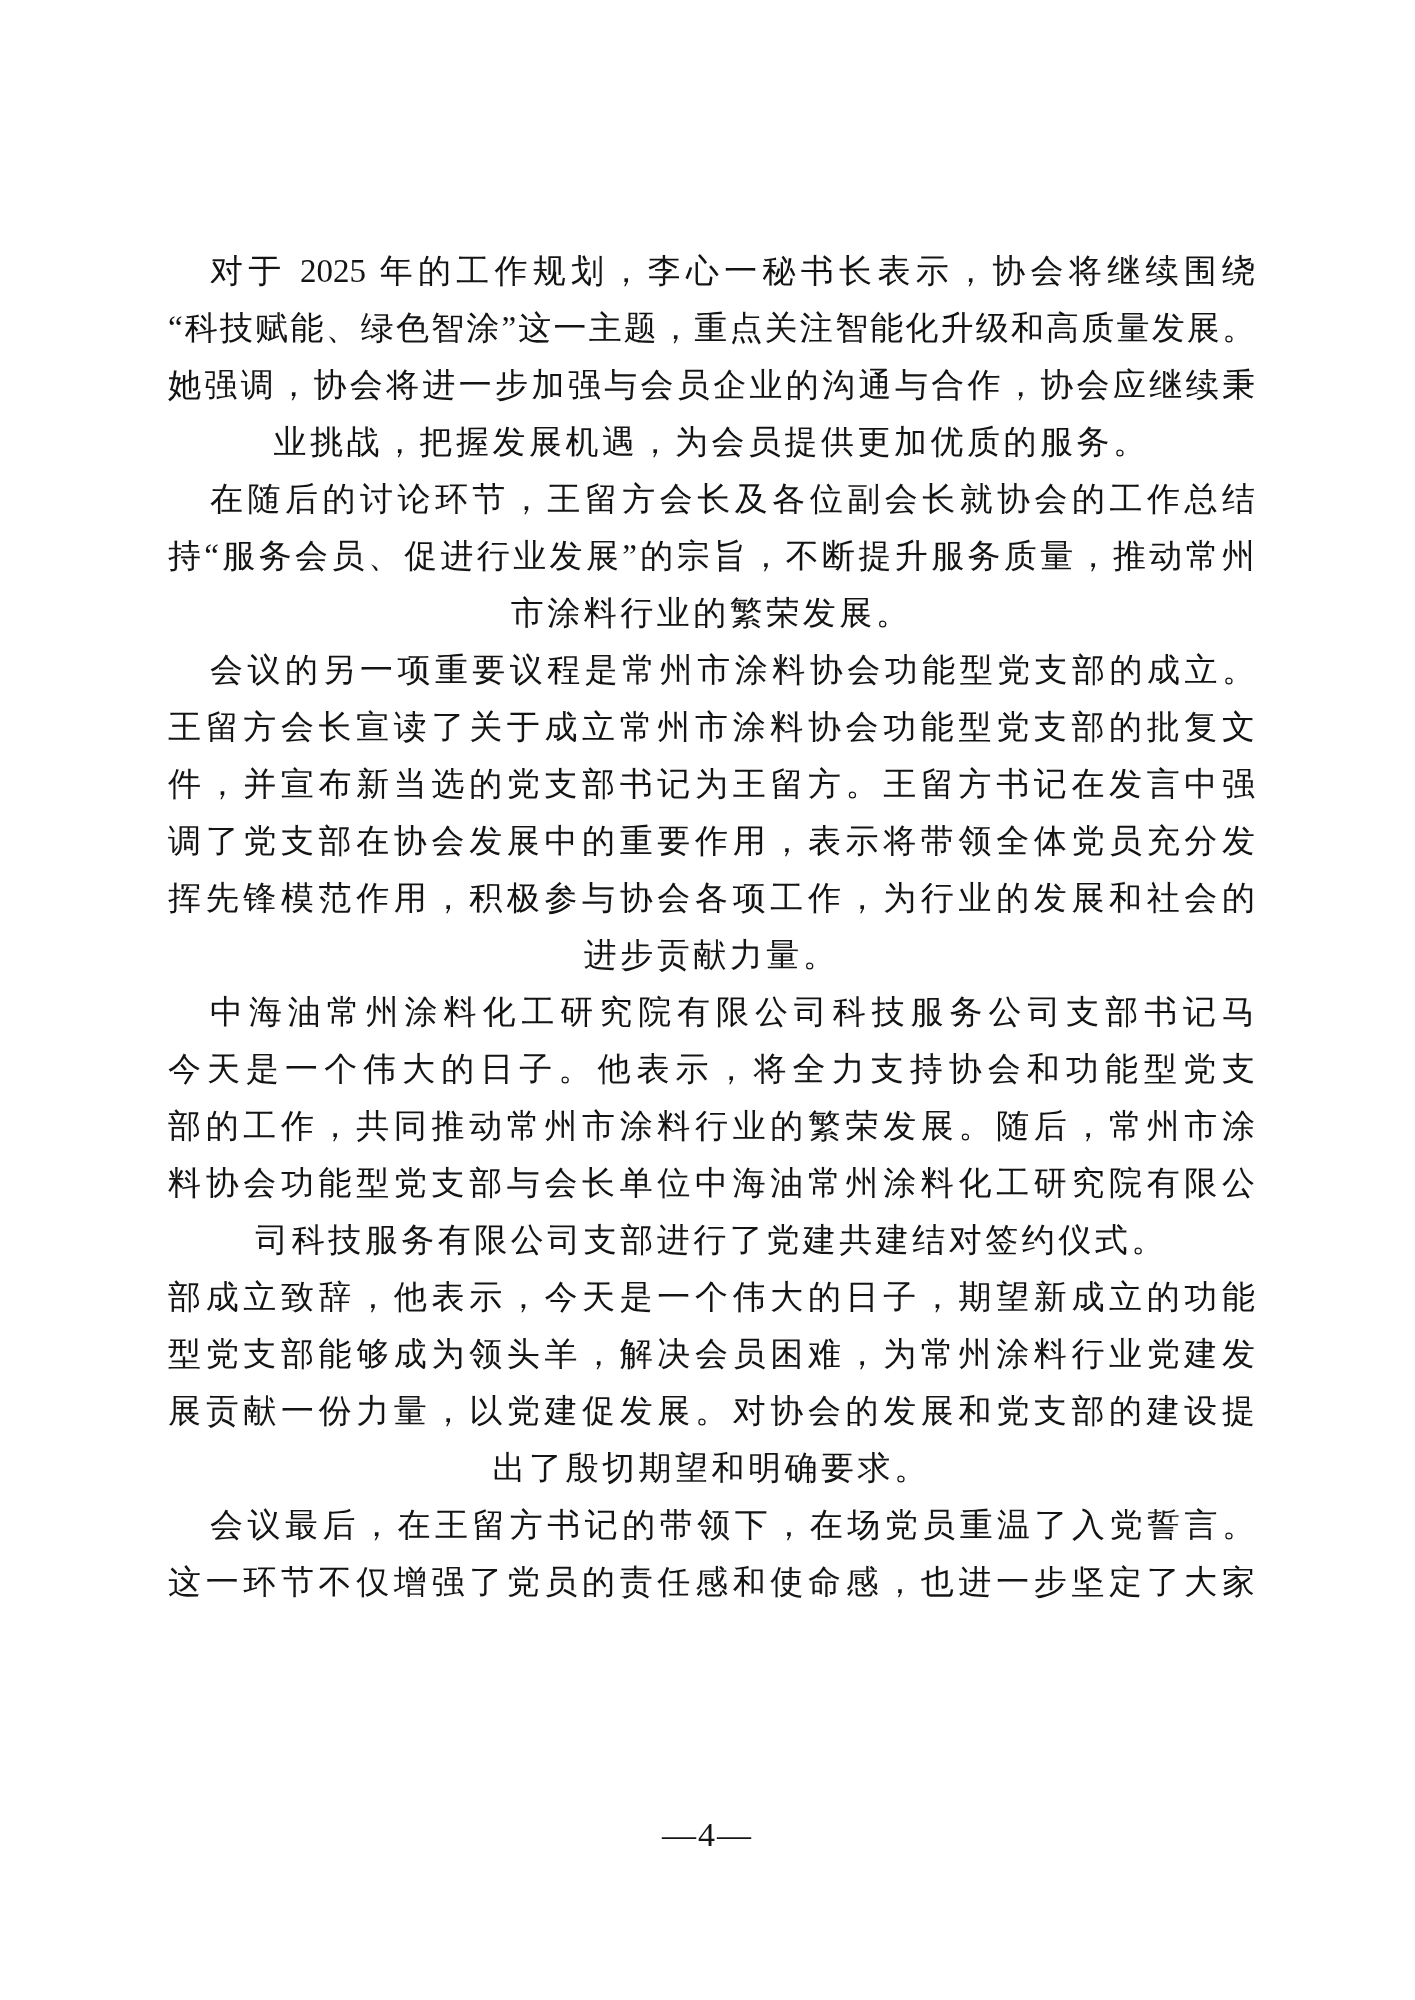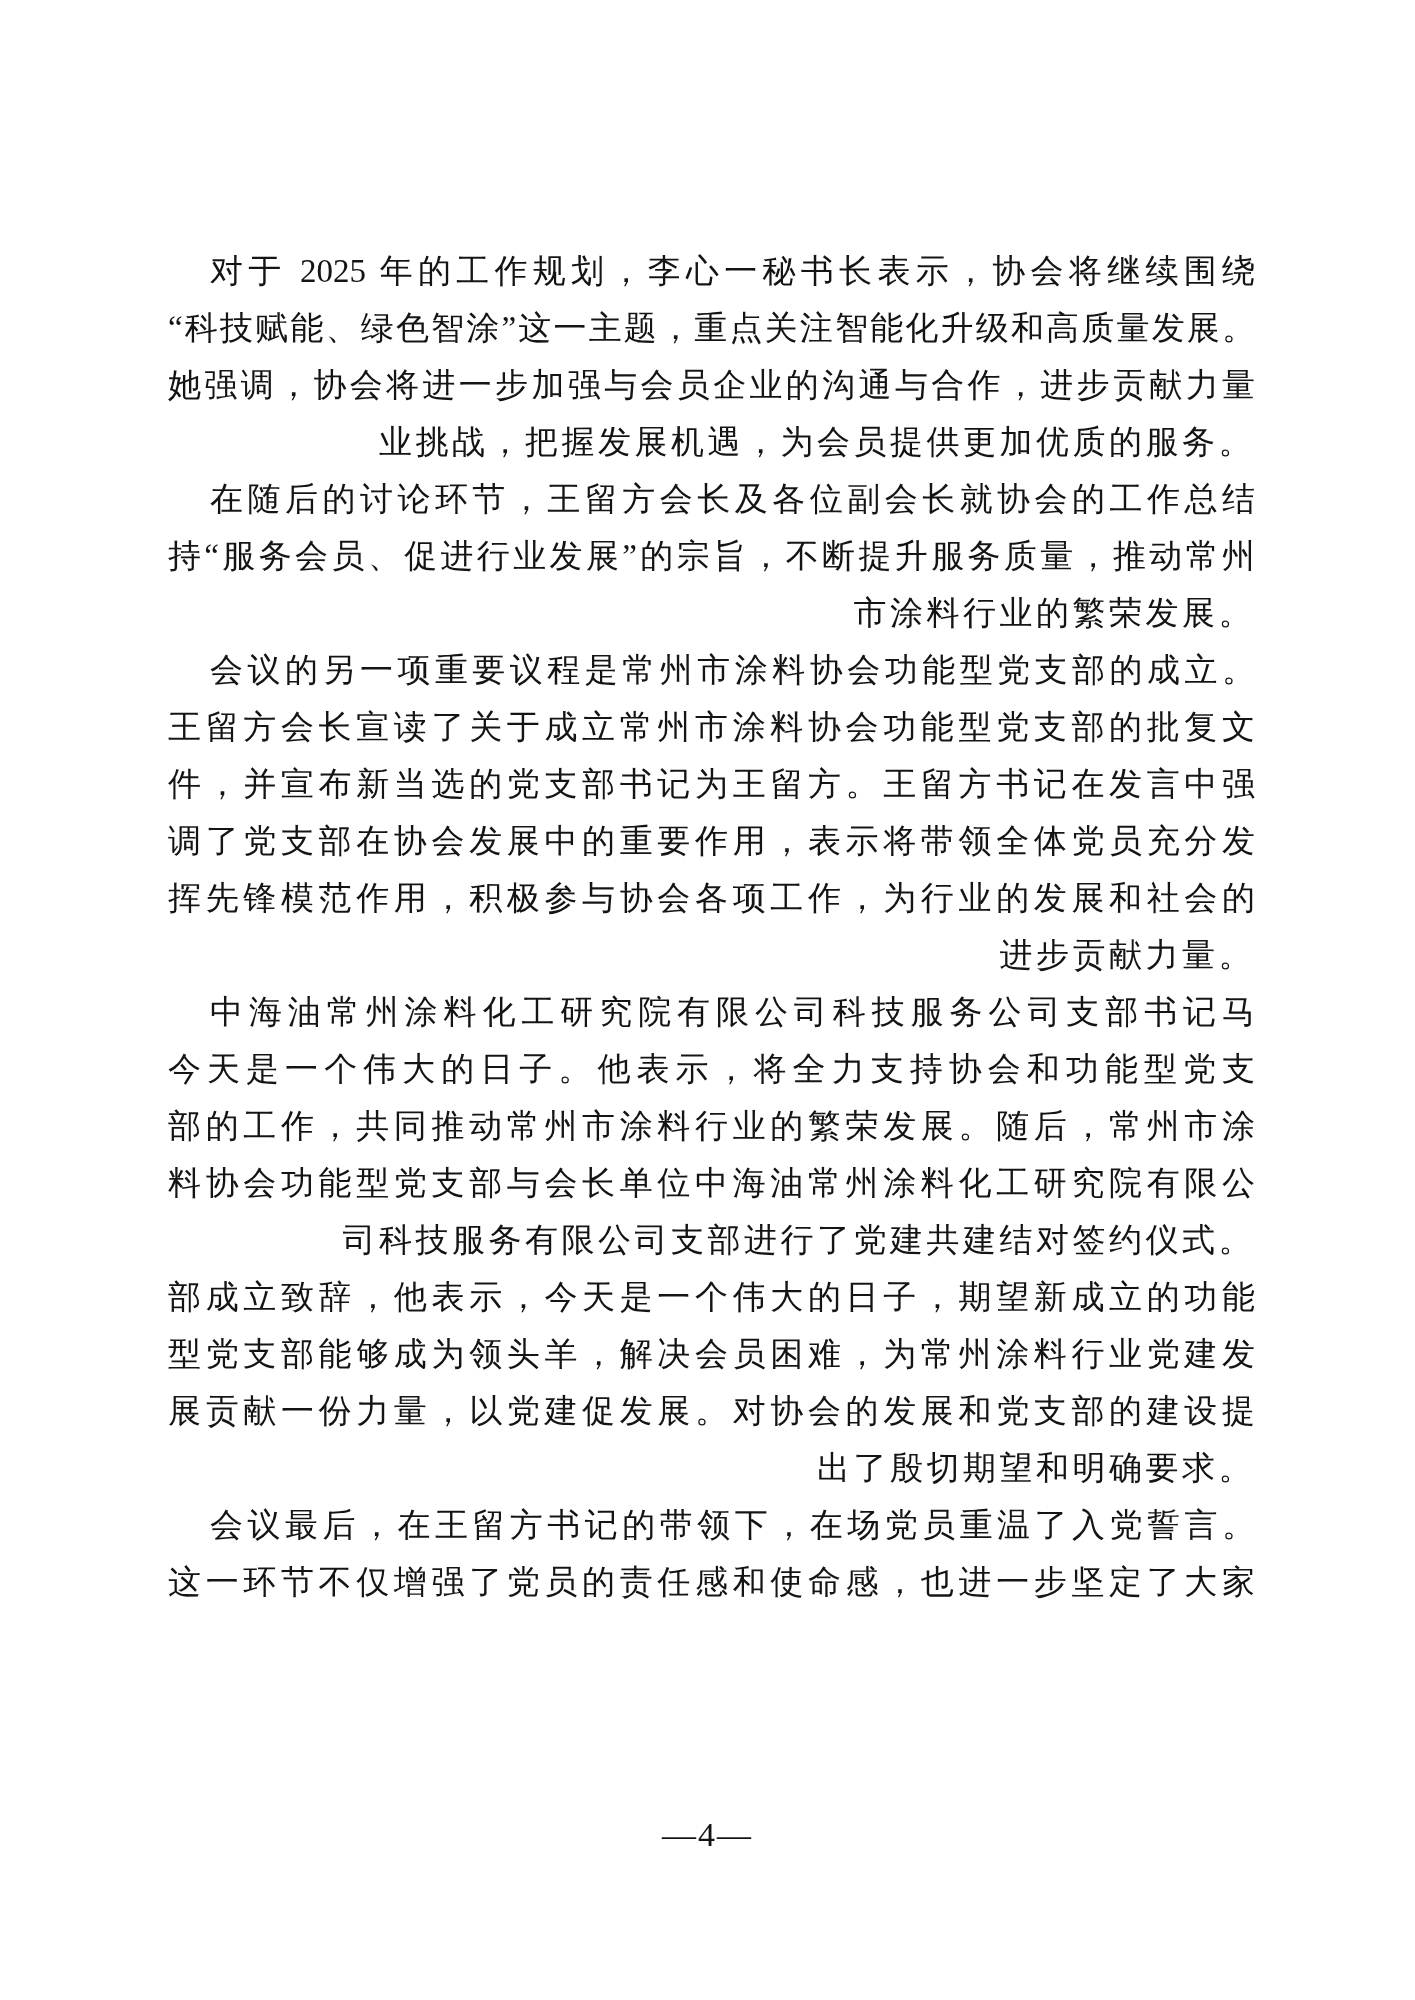--- a/index.html
+++ b/index.html
@@ -18,21 +18,21 @@
     left: 168px;
     top: 243px;
     width: 1087px;
   }
   .line {
     height: 57px;
     line-height: 57px;
     font-size: 33px;
     letter-spacing: 3.5px;
     white-space: nowrap;
-    text-align: right;
+    text-align: center;
   }
   .line.fill {
     letter-spacing: normal;
     white-space: normal;
     text-align: justify;
     text-align-last: justify;
   }
   .line.indent {
     text-indent: 42px;
   }
@@ -49,21 +49,21 @@
     color: #141414;
   }
 </style>
 </head>
 <body>
 
 <div class="page">
   <div class="content" id="document-body">
       <div class="line fill indent">对于 2025 年的工作规划，李心一秘书长表示，协会将继续围绕</div>
       <div class="line fill">“科技赋能、绿色智涂”这一主题，重点关注智能化升级和高质量发展。</div>
-      <div class="line fill">她强调，协会将进一步加强与会员企业的沟通与合作，进步贡献力量</div>
+      <div class="line fill">她强调，协会将进一步加强与会员企业的沟通与合作，协会应继续秉</div>
       <div class="line">业挑战，把握发展机遇，为会员提供更加优质的服务。</div>
       <div class="line fill indent">在随后的讨论环节，王留方会长及各位副会长就协会的工作总结</div>
       <div class="line fill">持“服务会员、促进行业发展”的宗旨，不断提升服务质量，推动常州</div>
       <div class="line">市涂料行业的繁荣发展。</div>
       <div class="line fill indent">会议的另一项重要议程是常州市涂料协会功能型党支部的成立。</div>
       <div class="line fill">王留方会长宣读了关于成立常州市涂料协会功能型党支部的批复文</div>
       <div class="line fill">件，并宣布新当选的党支部书记为王留方。王留方书记在发言中强</div>
       <div class="line fill">调了党支部在协会发展中的重要作用，表示将带领全体党员充分发</div>
       <div class="line fill">挥先锋模范作用，积极参与协会各项工作，为行业的发展和社会的</div>
       <div class="line">进步贡献力量。</div>

